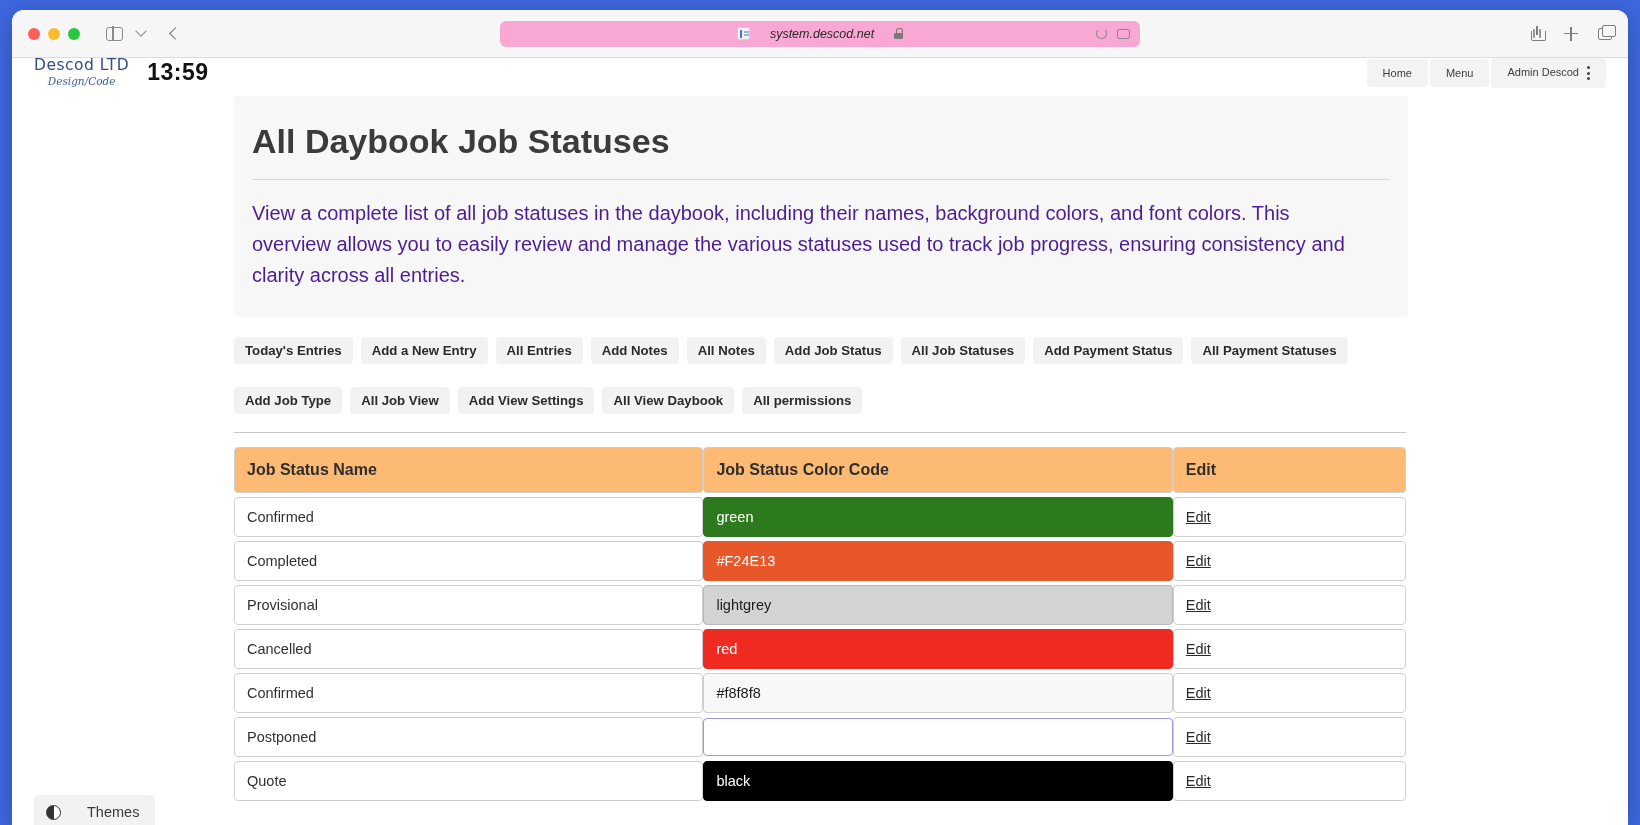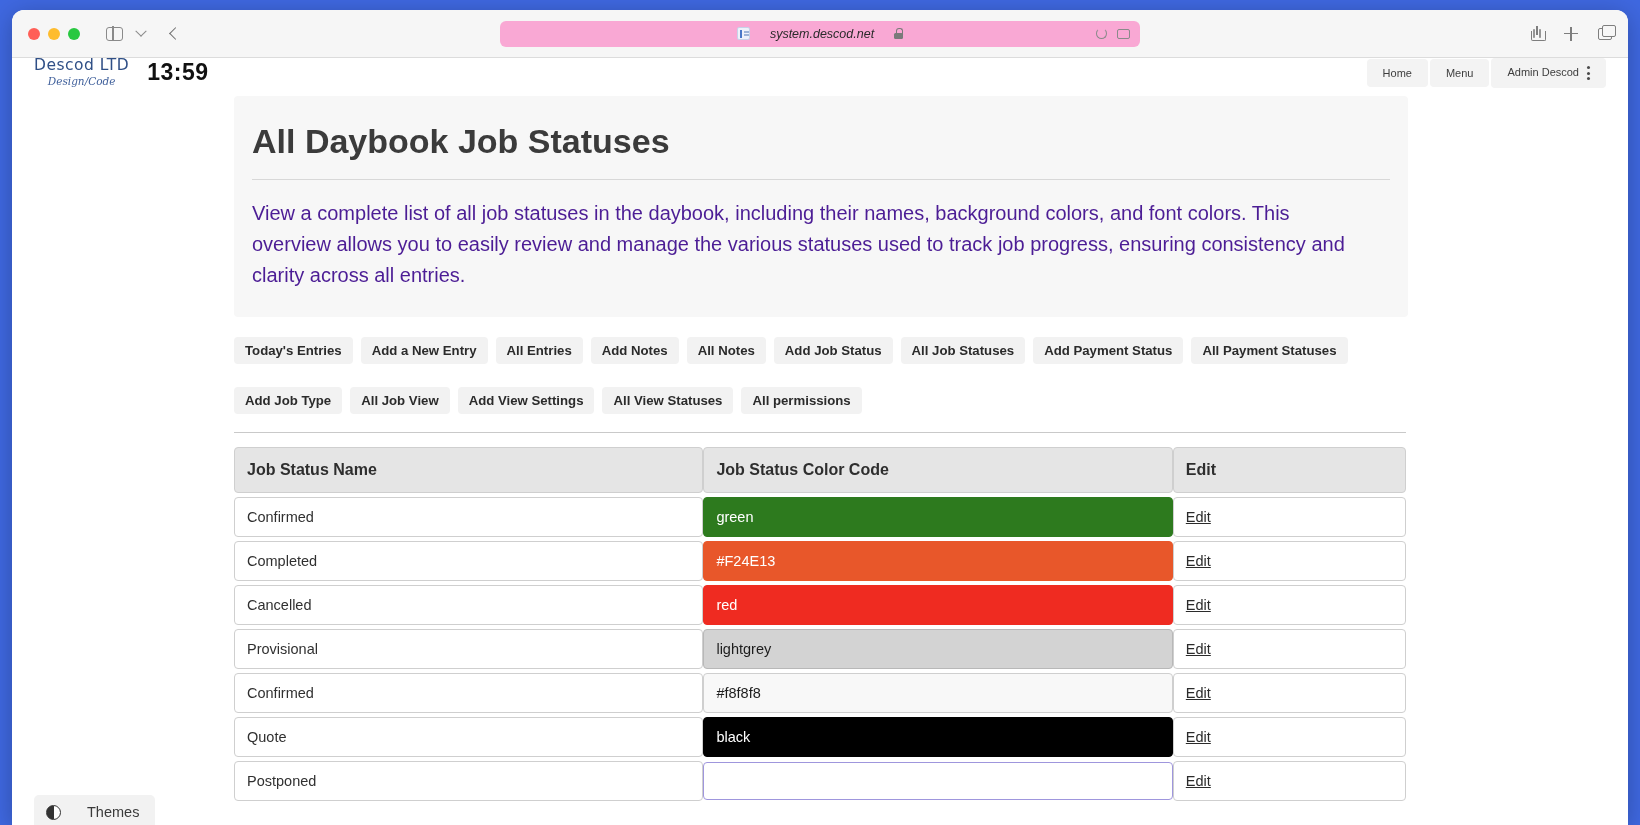--- a/index.html
+++ b/index.html
@@ -114,21 +114,21 @@
   .btnrow { margin: 20px 222px 0 222px; display: flex; flex-wrap: wrap; gap: 23px 8px; }
   .pill {
     background: #f2f2f2; border-radius: 4px;
     font-size: 13.2px; color: #2b2b2b; font-weight: 600;
     padding: 6px 11px; cursor: pointer; white-space: nowrap;
   }
   .table-sep { margin: 18px 222px 0 222px; border-top: 1px solid #c9c9c9; }
   table { margin: 10px 222px 0 222px; border-collapse: separate; border-spacing: 0 4px; width: calc(100% - 444px); }
   th {
     text-align: left; font-size: 16px; font-weight: 700; color: #2e2e2e;
-    background: #e5e5e5; border: 1px solid #cfcfcf; border-radius: 4px;
+    background: #fdba74; border: 1px solid #cfcfcf; border-radius: 4px;
     padding: 13px 12px;
   }
   th.c1 { width: 455px; }
   th.c2 { width: 455px; }
   th.c3 { width: 226px; }
   td { padding: 0; }
   .cell {
     border: 1px solid #cfcfcf; border-radius: 4px;
     padding: 11px 12px; font-size: 14.5px; color: #303030;
     background: #fff; min-height: 38px;
@@ -221,21 +221,21 @@
           <div class="pill">All Entries</div>
           <div class="pill">Add Notes</div>
           <div class="pill">All Notes</div>
           <div class="pill">Add Job Status</div>
           <div class="pill">All Job Statuses</div>
           <div class="pill">Add Payment Status</div>
           <div class="pill">All Payment Statuses</div>
           <div class="pill">Add Job Type</div>
           <div class="pill">All Job View</div>
           <div class="pill">Add View Settings</div>
-          <div class="pill">All View Statuses</div>
+          <div class="pill">All View Daybook</div>
           <div class="pill">All permissions</div>
         </div>
 
         <div class="table-sep"></div>
 
         <table>
           <thead>
             <tr>
               <th class="c1">Job Status Name</th>
               <th class="c2">Job Status Color Code</th>
@@ -264,76 +264,76 @@
                   <div class="cell swatch" style="background: rgb(232, 87, 42); color: rgb(255, 255, 255); border-color: rgb(232, 87, 42);">#F24E13</div>
                 </td>
                 <td>
                   <div class="cell editcell">
                     <a>Edit</a>
                   </div>
                 </td>
               </tr>
               <tr>
                 <td>
+                  <div class="cell">Provisional</div>
+                </td>
+                <td>
+                  <div class="cell swatch" style="background: rgb(211, 211, 211); color: rgb(29, 29, 29); border-color: rgb(184, 184, 184);">lightgrey</div>
+                </td>
+                <td>
+                  <div class="cell editcell">
+                    <a>Edit</a>
+                  </div>
+                </td>
+              </tr>
+              <tr>
+                <td>
                   <div class="cell">Cancelled</div>
                 </td>
                 <td>
                   <div class="cell swatch" style="background: rgb(239, 43, 33); color: rgb(255, 255, 255); border-color: rgb(239, 43, 33);">red</div>
                 </td>
                 <td>
                   <div class="cell editcell">
                     <a>Edit</a>
                   </div>
                 </td>
               </tr>
               <tr>
                 <td>
-                  <div class="cell">Provisional</div>
-                </td>
-                <td>
-                  <div class="cell swatch" style="background: rgb(211, 211, 211); color: rgb(29, 29, 29); border-color: rgb(184, 184, 184);">lightgrey</div>
-                </td>
-                <td>
-                  <div class="cell editcell">
-                    <a>Edit</a>
-                  </div>
-                </td>
-              </tr>
-              <tr>
-                <td>
                   <div class="cell">Confirmed</div>
                 </td>
                 <td>
                   <div class="cell swatch" style="background: rgb(248, 248, 248); color: rgb(29, 29, 29); border-color: rgb(207, 207, 207);">#f8f8f8</div>
                 </td>
                 <td>
                   <div class="cell editcell">
                     <a>Edit</a>
                   </div>
                 </td>
               </tr>
               <tr>
                 <td>
+                  <div class="cell">Postponed</div>
+                </td>
+                <td>
+                  <div class="cell swatch" style="background: rgb(255, 255, 255); color: rgb(29, 29, 29); border-color: rgb(159, 150, 221);"></div>
+                </td>
+                <td>
+                  <div class="cell editcell">
+                    <a>Edit</a>
+                  </div>
+                </td>
+              </tr>
+              <tr>
+                <td>
                   <div class="cell">Quote</div>
                 </td>
                 <td>
                   <div class="cell swatch" style="background: rgb(0, 0, 0); color: rgb(255, 255, 255); border-color: rgb(0, 0, 0);">black</div>
-                </td>
-                <td>
-                  <div class="cell editcell">
-                    <a>Edit</a>
-                  </div>
-                </td>
-              </tr>
-              <tr>
-                <td>
-                  <div class="cell">Postponed</div>
-                </td>
-                <td>
-                  <div class="cell swatch" style="background: rgb(255, 255, 255); color: rgb(29, 29, 29); border-color: rgb(159, 150, 221);"></div>
                 </td>
                 <td>
                   <div class="cell editcell">
                     <a>Edit</a>
                   </div>
                 </td>
               </tr>
             </tbody>
         </table>
 

